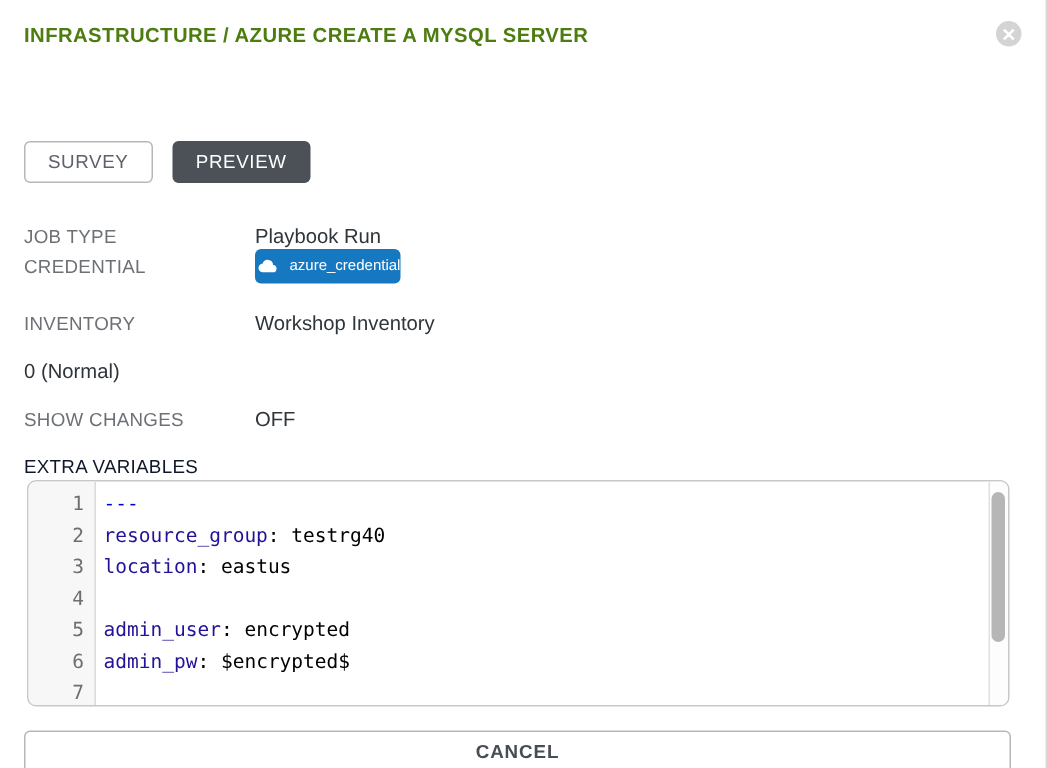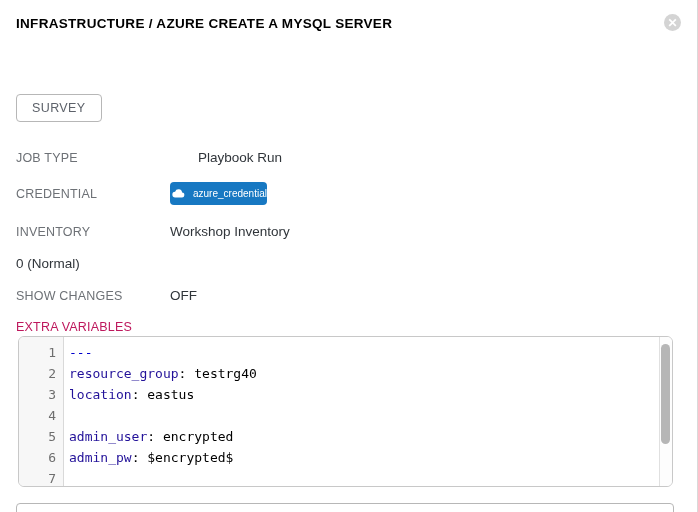--- a/index.html
+++ b/index.html
@@ -13,21 +13,21 @@
   }
   .modal {
     width: 698px; height: 512px;
     background: #fff;
     border-right: 1px solid #d9d9d9;
     position: relative;
   }
   
   .header { padding: 16px 16px 0 16px; position: relative; }
   .title {
-    font-size: 13.5px; font-weight: 700; color: #000000;
+    font-size: 13.5px; font-weight: 700; color: #4d7c0f;
     letter-spacing: 0.3px; text-transform: uppercase;
   }
   .close-btn {
     position: absolute; top: 14px; right: 16px;
     width: 17px; height: 17px; border-radius: 50%;
     background: #d4d4d4; color: #ffffff;
     display: flex; align-items: center; justify-content: center;
     font-size: 12px; font-weight: 700; line-height: 1;
     cursor: pointer; user-select: none;
   }
@@ -44,33 +44,33 @@
   
   .details { margin: 28px 16px 0 16px; }
   .row { display: flex; align-items: flex-start; }
   .row-label {
     width: 154px; flex: 0 0 154px;
     font-size: 12.5px; color: #6d7176; letter-spacing: 0.2px;
     text-transform: uppercase; padding-top: 1px;
   }
   .row-value { font-size: 13.5px; color: #30353a; }
   .row.simple { margin-bottom: 17px; }
-  .row.simple:first-child { margin-bottom: 16px; gap: 28px; }
+  .row.simple:first-child { margin-bottom: 0; }
   .row.credential { align-items: center; height: 24px; margin-bottom: 19px; }
   .badge {
     display: inline-flex; align-items: center; gap: 8px;
     height: 23px; padding: 0 0;
     background: #1778c2; border-radius: 4px;
     color: #fff; font-size: 10px; cursor: pointer;
   }
   .badge svg { display: block; }
   
   .ev-label {
     margin: 0 16px 2px 16px;
-    font-size: 12.5px; color: #be185d; letter-spacing: 0.2px;
+    font-size: 12.5px; color: #0f172a; letter-spacing: 0.2px;
     text-transform: uppercase;
   }
   .editor {
     margin-left: 18px;
     width: 655px; height: 151px;
     border: 1px solid #c8c8c8; border-radius: 6px;
     position: relative; overflow: hidden;
     background: #fff;
     font-family: "DejaVu Sans Mono", monospace;
     font-size: 13px; line-height: 21px;
@@ -117,20 +117,21 @@
 
 <div class="modal">
 
   <div class="header">
     <div class="title">INFRASTRUCTURE / AZURE CREATE A MYSQL SERVER</div>
     <div class="close-btn">✕</div>
   </div>
 
   <div class="tabs">
     <div class="tab inactive">SURVEY</div>
+    <div class="tab active">PREVIEW</div>
   </div>
 
   <div class="details">
 
     <div class="row simple">
       <div class="row-label">JOB TYPE</div>
       <div class="row-value">Playbook Run</div>
     </div>
 
     <div class="row credential">

